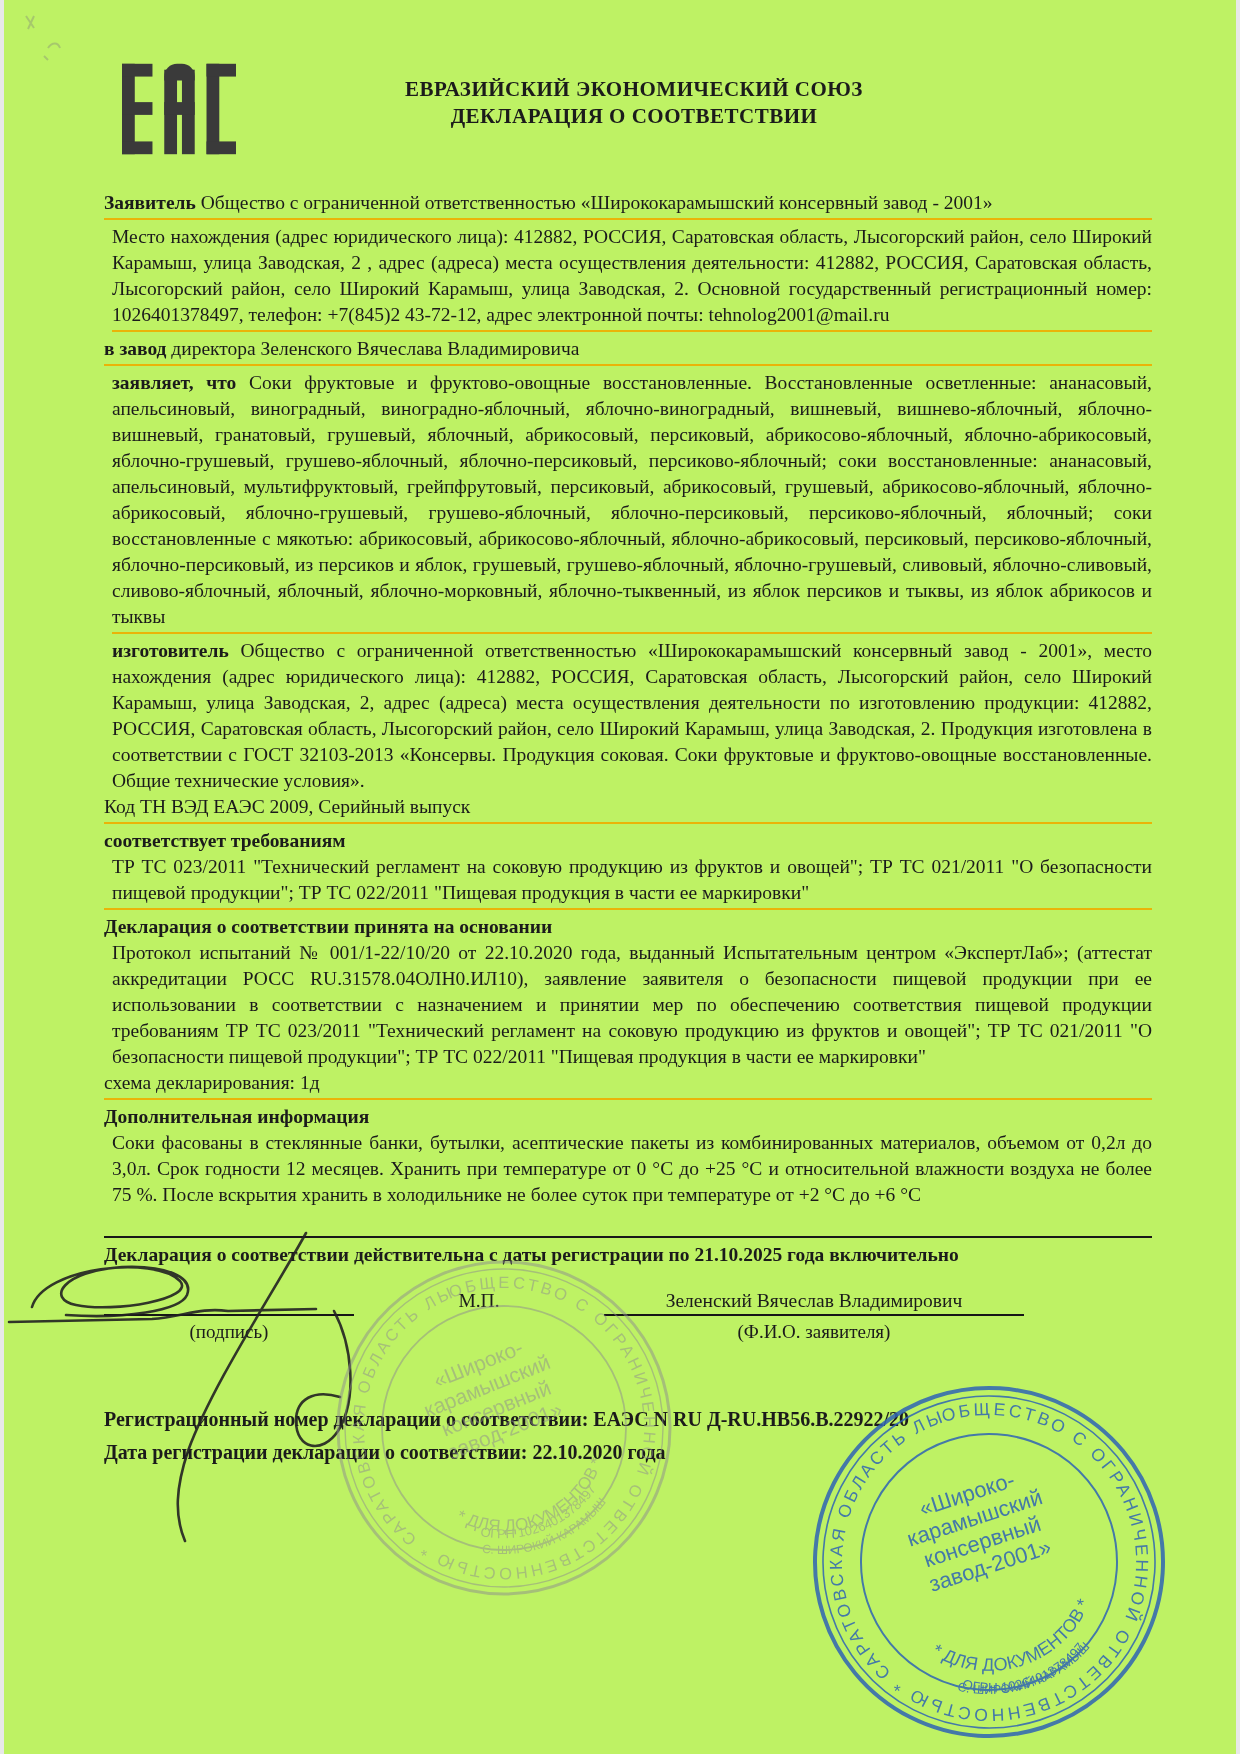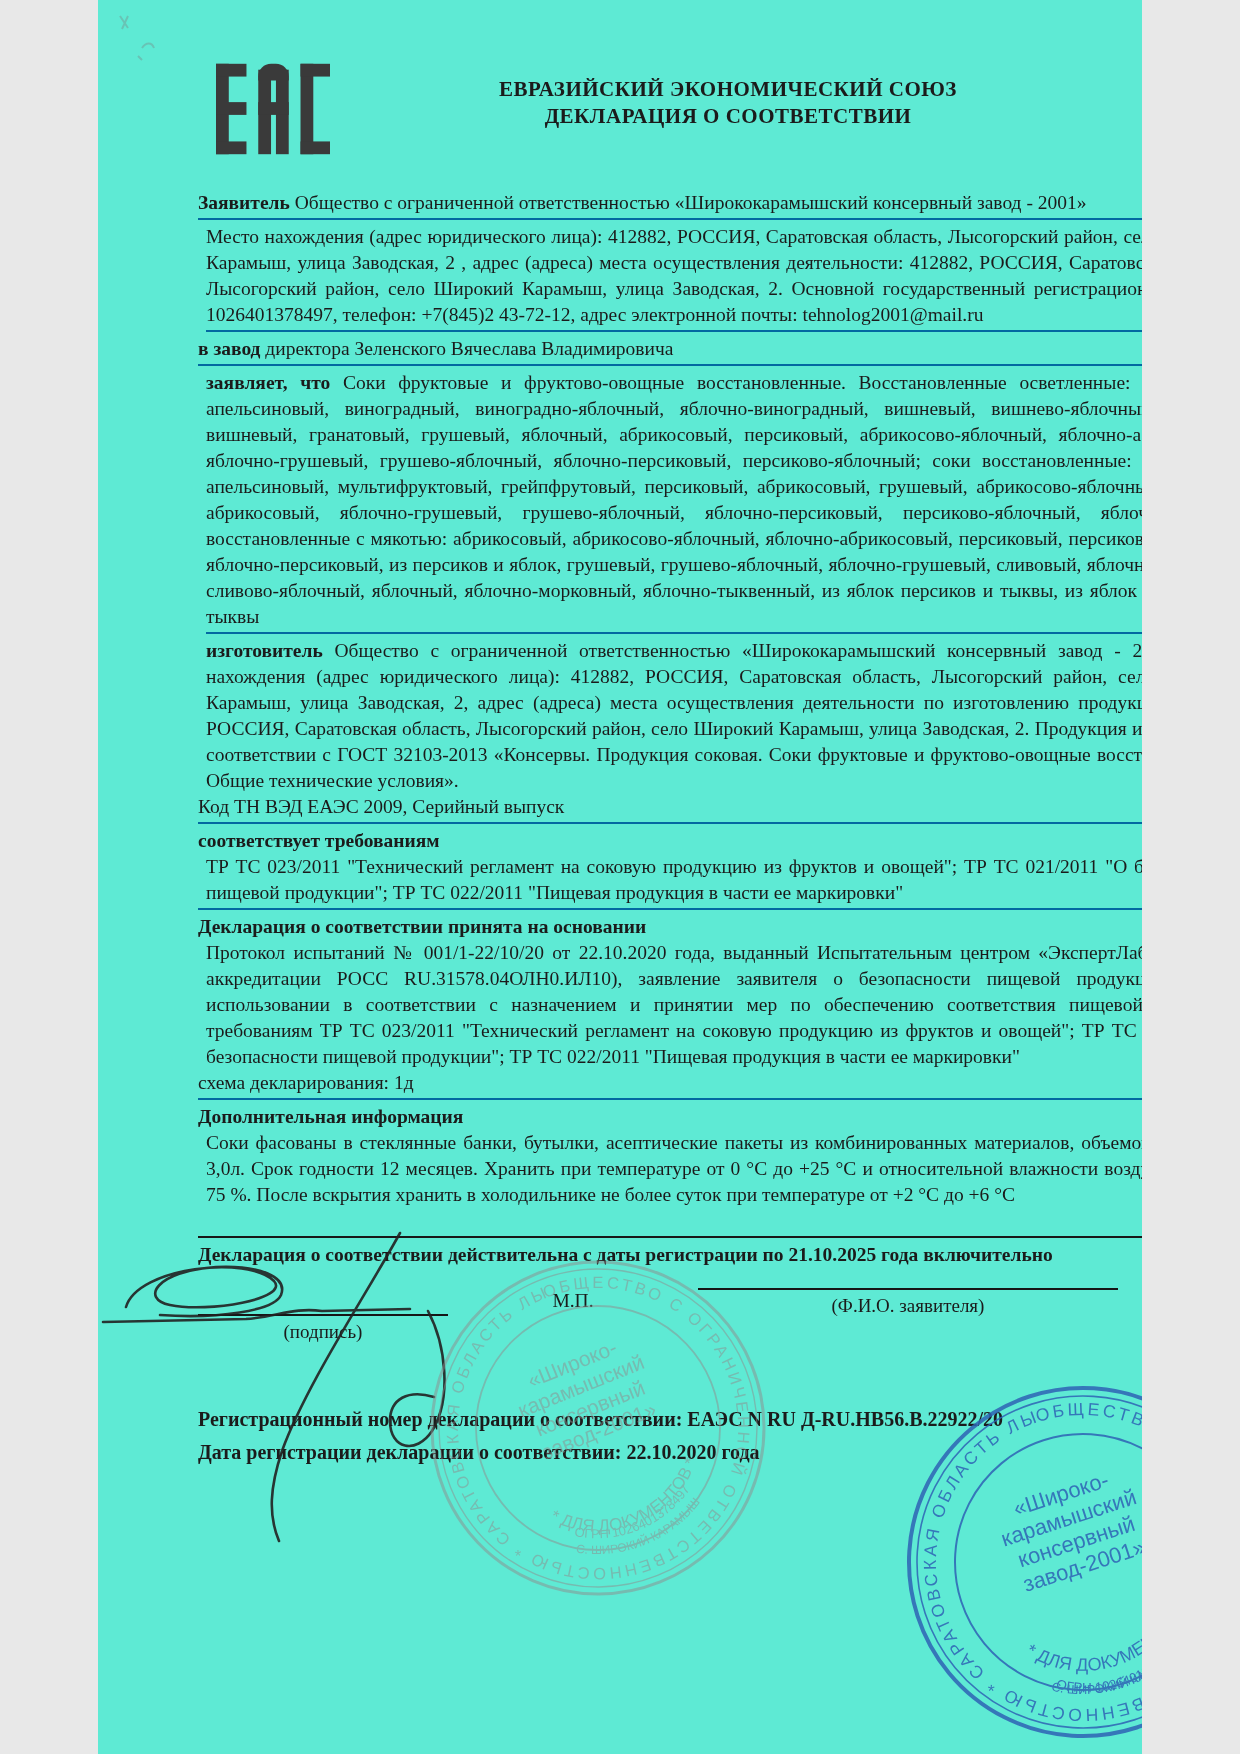--- a/index.html
+++ b/index.html
@@ -4,41 +4,41 @@
 <style>
   :root{
     --ink:#1b1b1b;
     --stamp-gray:#8e8e8e;
     --stamp-blue:#2f64b5;
   }
   *{box-sizing:border-box;margin:0;padding:0;}
   html,body{background:#e8e8e8;}
   .page{
     position:relative;
-    width:1044px;height:1754px;
-    background:#5eead4;
+    width:1232px;height:1754px;
+    background:#bef264;
     margin:0 auto;
     overflow:hidden;
     font-family:"Liberation Serif","DejaVu Serif",serif;
     color:var(--ink);
   }
   
   .eac-logo{position:absolute;left:118px;top:62px;}
   .doc-title{
     position:absolute;left:330px;top:76px;width:600px;
     text-align:center;font-weight:bold;font-size:21px;line-height:27px;
     letter-spacing:.5px;
   }
   
   .content{
     position:absolute;left:100px;top:190px;width:1048px;
     font-size:19.5px;line-height:26px;
   }
   .sec{padding-bottom:2px;margin-bottom:4px;}
-  .ruled{border-bottom:2px solid #0369a1;}
+  .ruled{border-bottom:2px solid #eab308;}
   .just{text-align:justify;margin-left:8px;}
   b{font-weight:bold;}
   .blockhead{font-weight:bold;}
   
   .sigrow{
     display:grid;
     grid-template-columns:250px 190px 420px;
     column-gap:30px;
     margin-top:18px;
   }
@@ -137,20 +137,21 @@
     <div class="sigrow">
       <div class="sigcol">
         <div class="sigspacer"></div>
         <div class="sigline"></div>
         <div class="sigcaption">(подпись)</div>
       </div>
       <div class="sigcol">
         <div class="mp">М.П.</div>
       </div>
       <div class="sigcol">
+        <div class="signame">Зеленский Вячеслав Владимирович</div>
         <div class="sigline"></div>
         <div class="sigcaption">(Ф.И.О. заявителя)</div>
       </div>
     </div>
 
     <div class="regblock">
       <div>
         <span>Регистрационный номер декларации о соответствии:</span>
         <span>ЕАЭС N RU Д-RU.НВ56.В.22922/20</span>
       </div>

